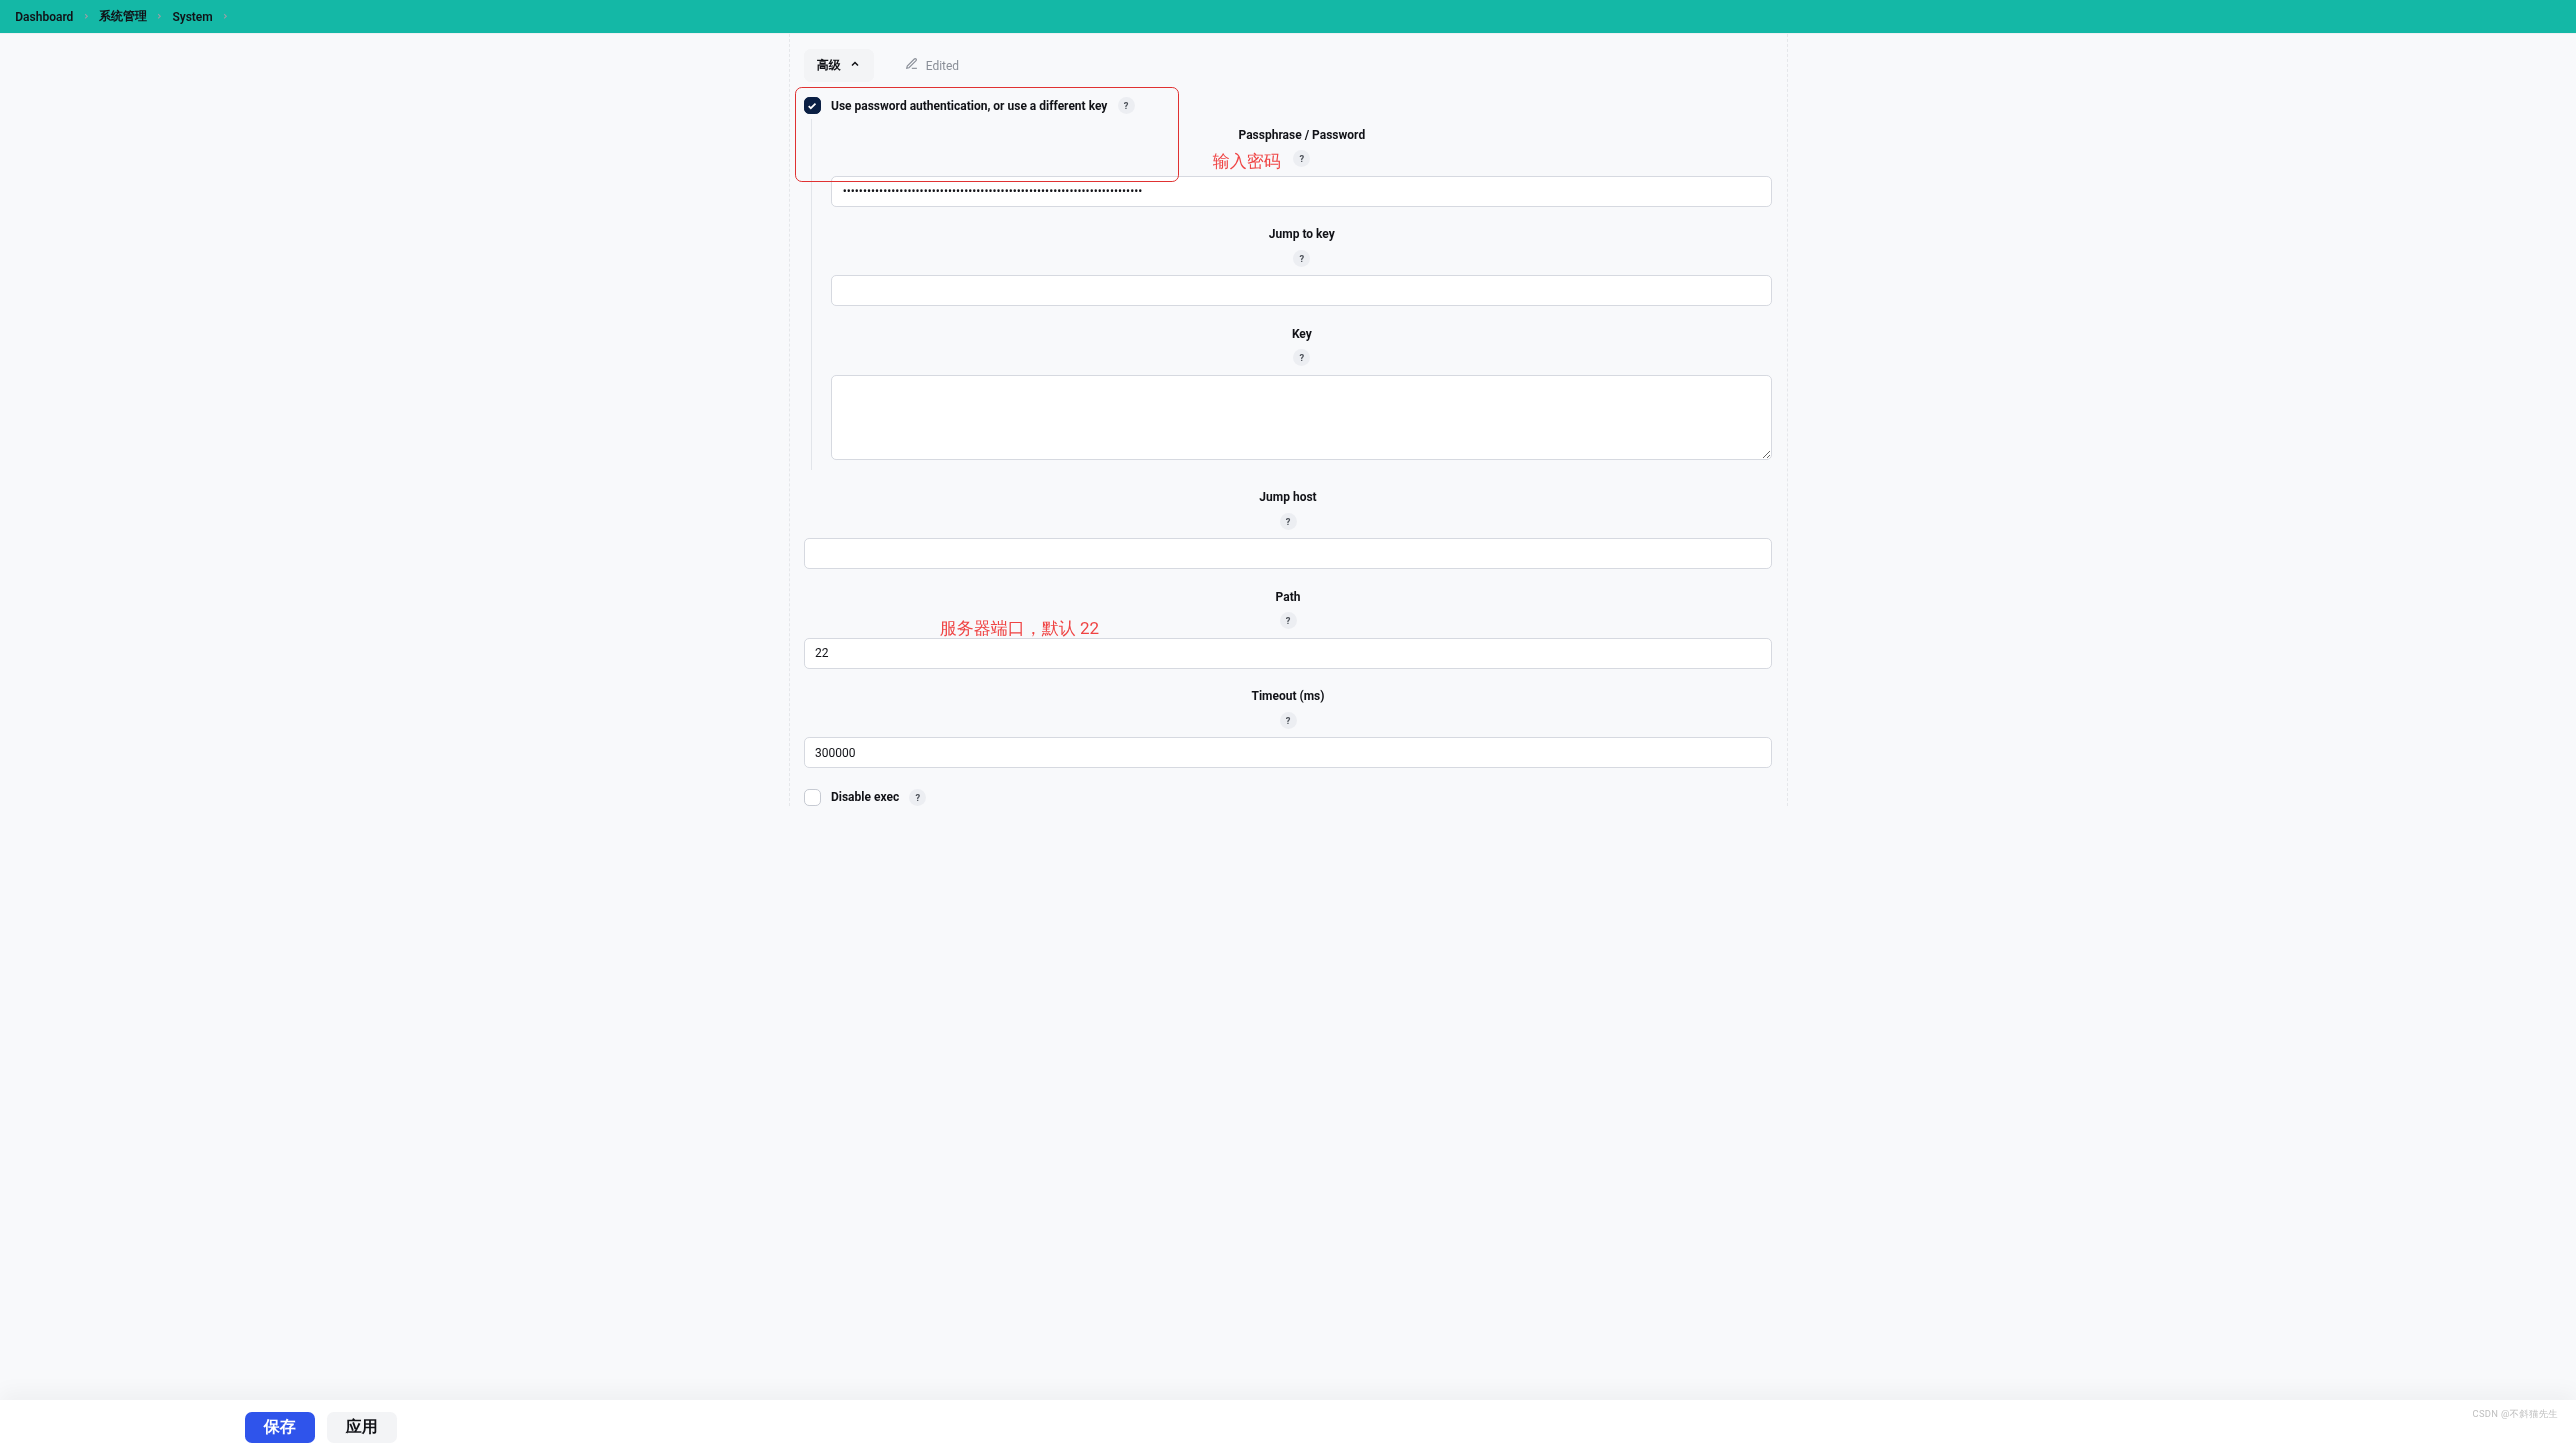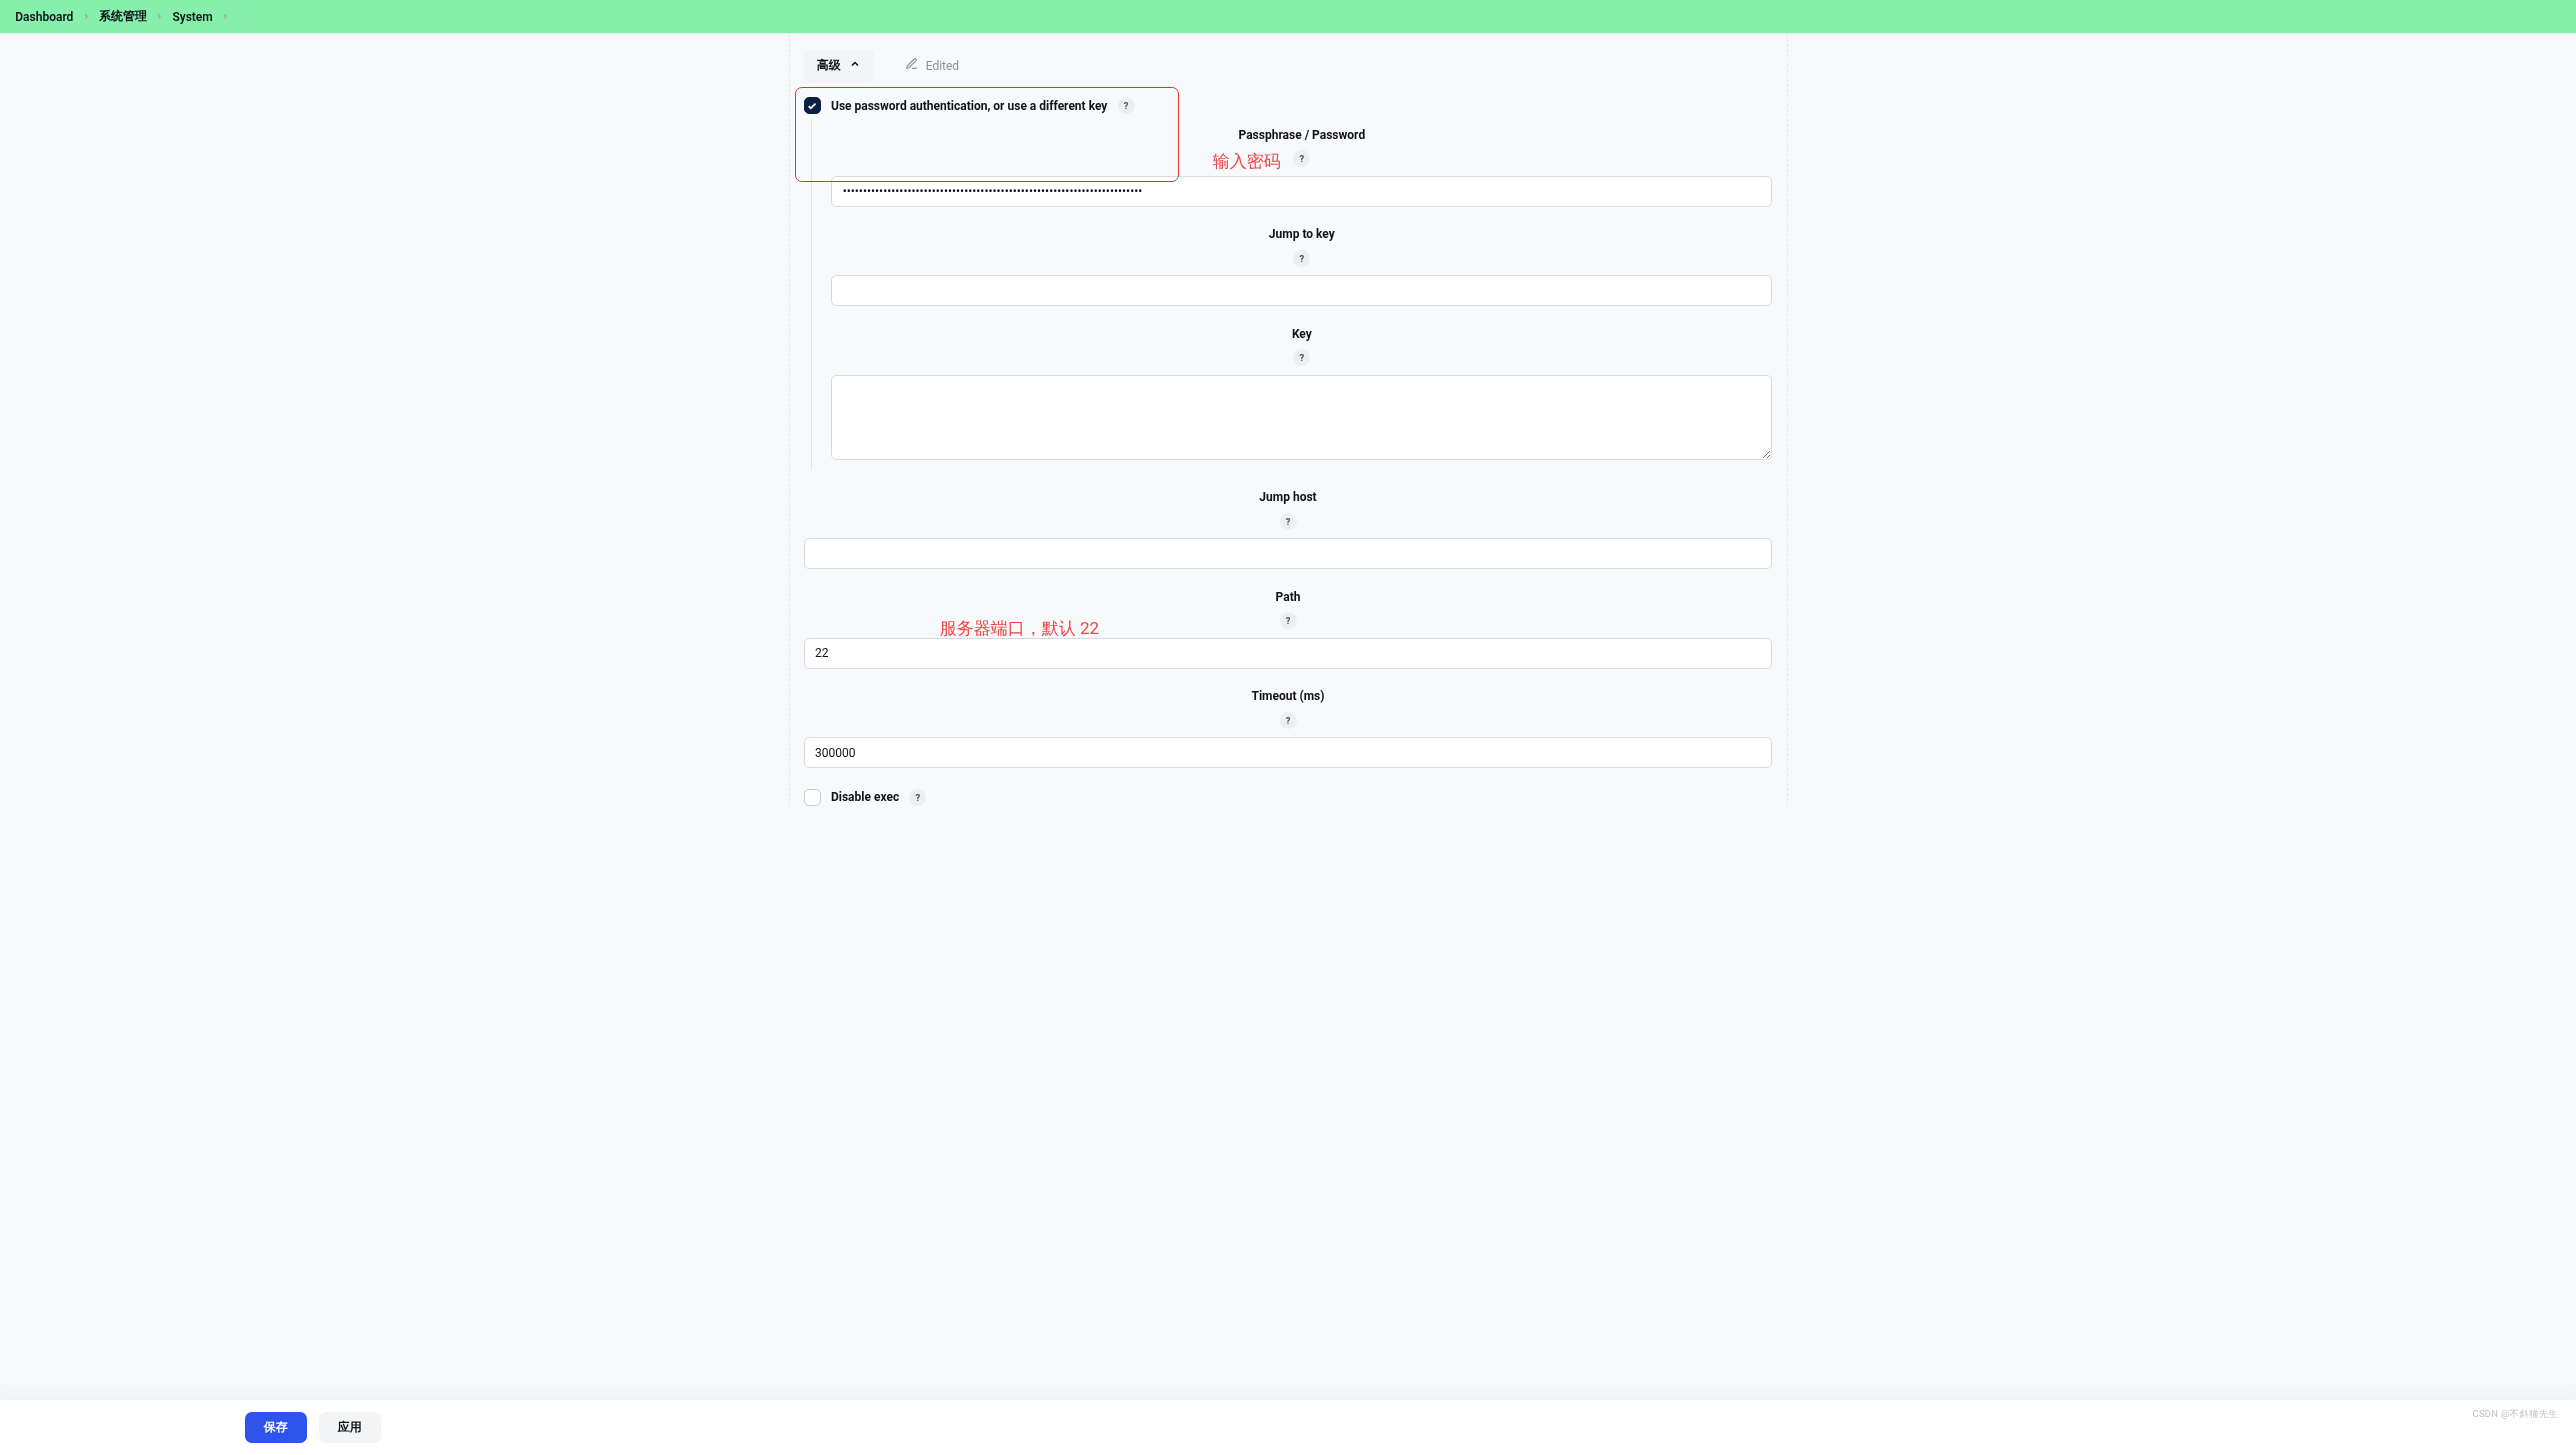--- a/index.html
+++ b/index.html
@@ -11,21 +11,21 @@
     font-size: 12px;
   }
 
   
   .breadcrumb-bar {
     height: 34px;
     display: flex;
     align-items: center;
     padding: 0 15.3px;
     gap: 8.5px;
-    background: #86efac;
+    background: #14b8a6;
     border-bottom: 0.9px solid #eef0f3;
   }
   .breadcrumb-item {
     font-weight: 600;
     font-size: 12px;
     color: #111217;
   }
   .chevron-sep {
     color: #9aa0a6;
     font-size: 10.2px;
@@ -195,21 +195,21 @@
     display: flex;
     align-items: center;
     padding-left: 9.5%;
     gap: 12px;
     box-shadow: 0 -8.5px 20.5px rgba(0,0,0,0.04);
   }
   .btn {
     height: 31px;
     padding: 0 19px;
     border-radius: 6.8px;
-    font-size: 12px;
+    font-size: 16px;
     font-weight: 600;
     cursor: pointer;
     border: none;
     display: inline-flex;
     align-items: center;
     justify-content: center;
   }
   .btn.primary { background: #2f54eb; color: #fff; }
   .btn.secondary { background: #f3f4f6; color: #111217; }
 

